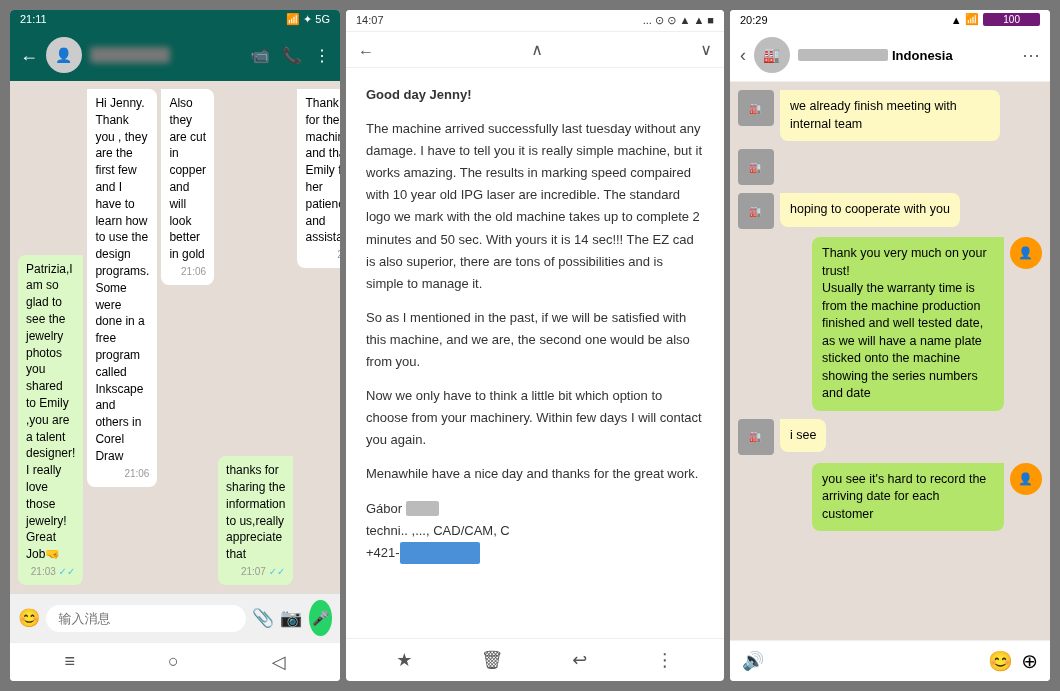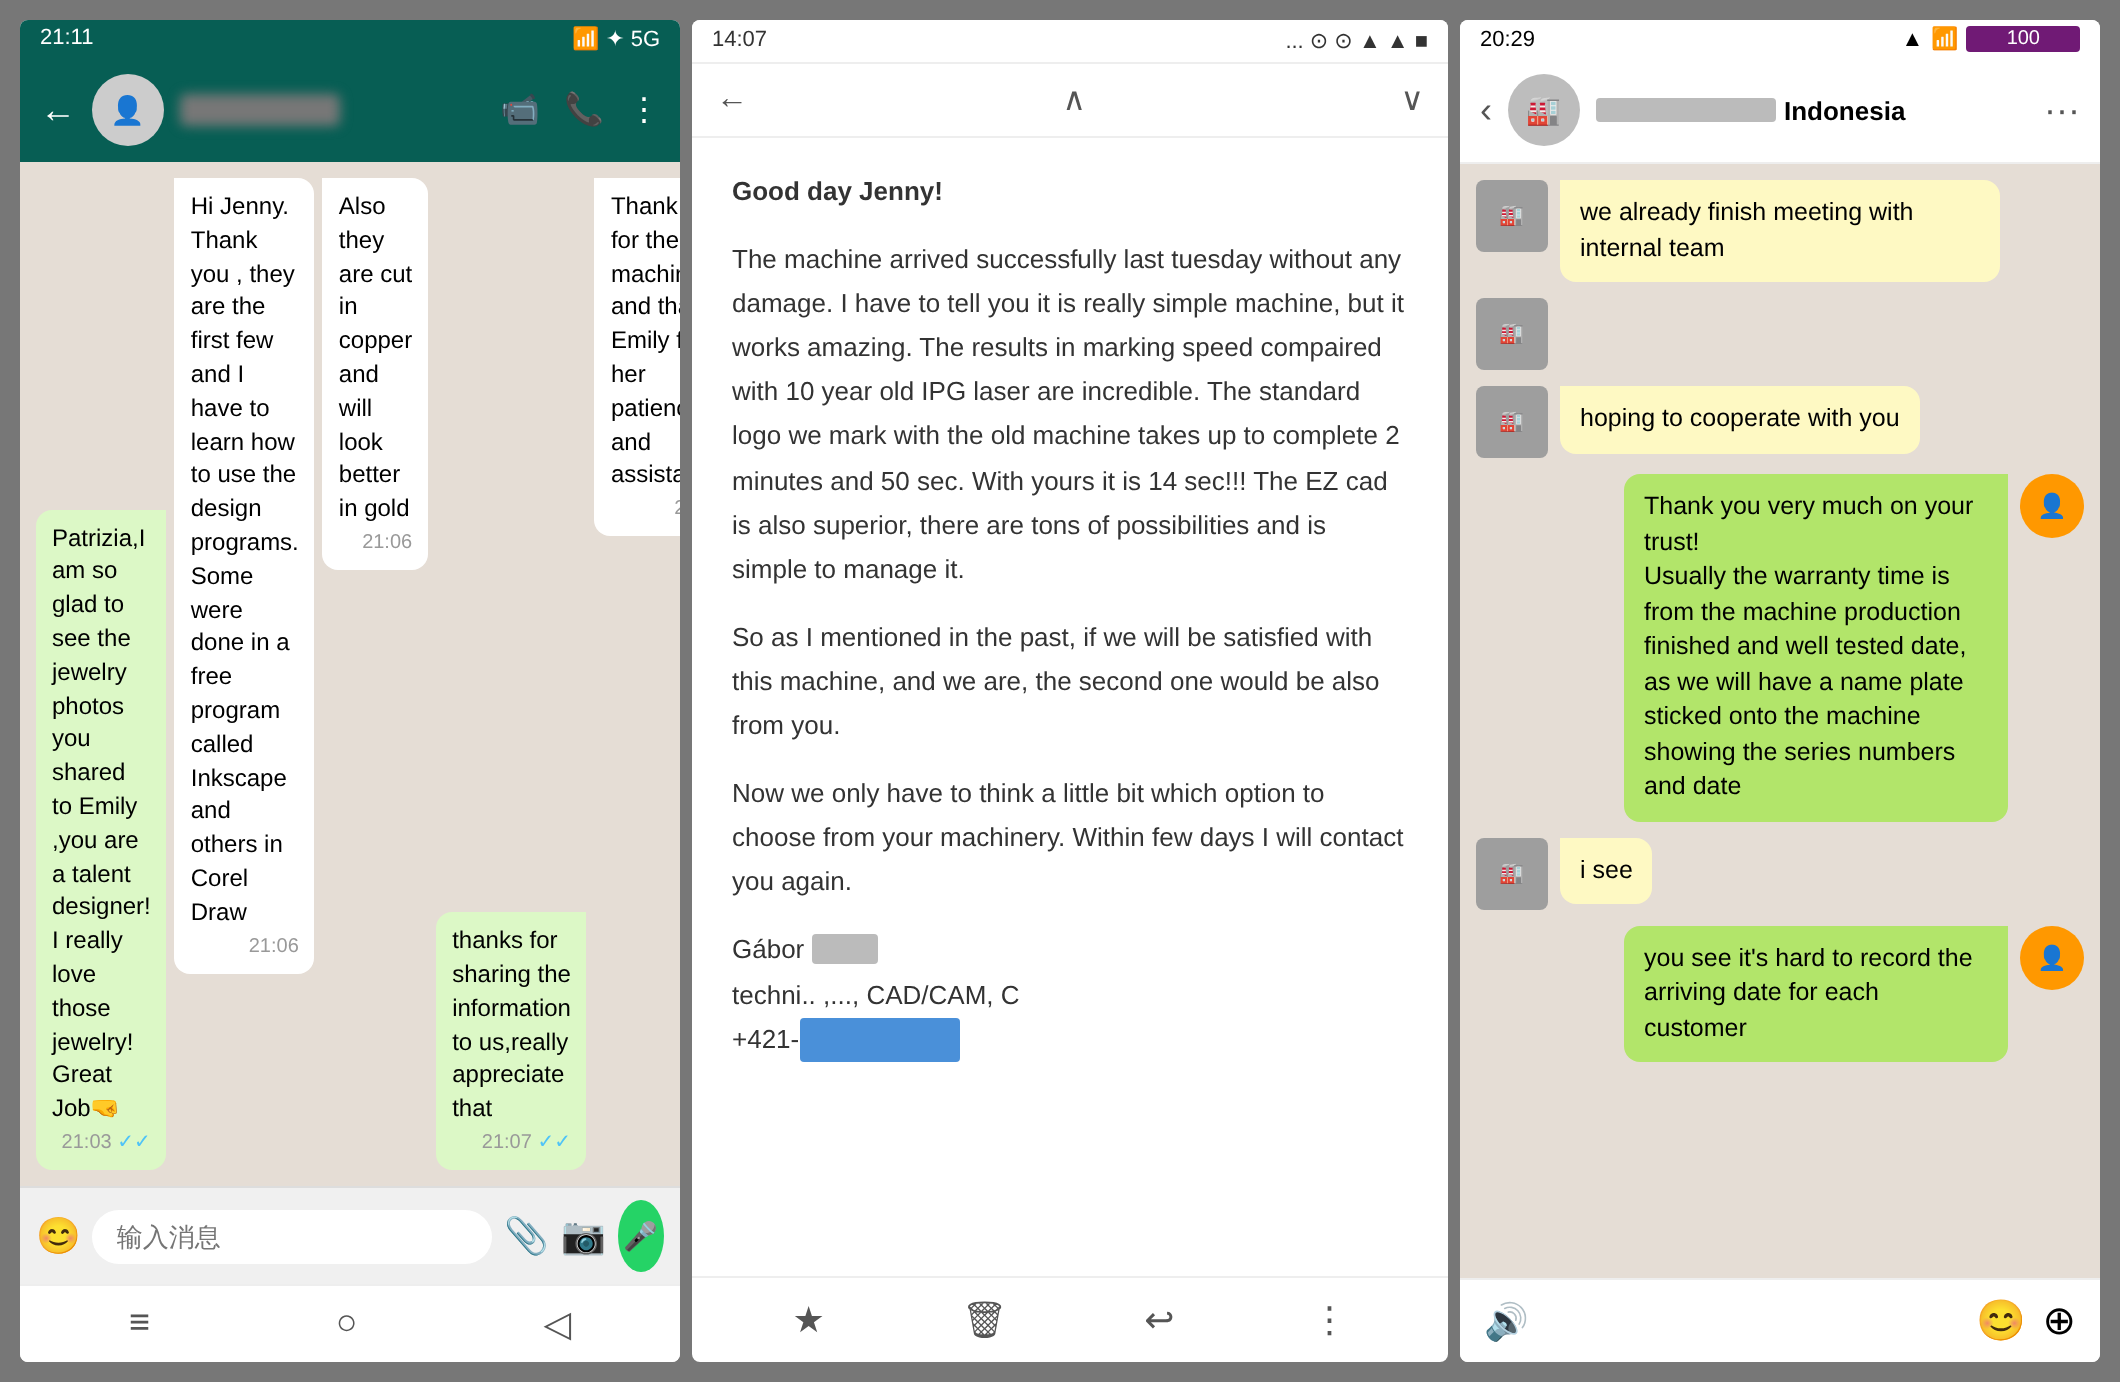--- a/index.html
+++ b/index.html
@@ -366,20 +366,21 @@
       <span class="nav-icon">←</span>
       <span class="nav-icon">∧</span>
       <span class="nav-icon">∨</span>
     </div>
 
     <div class="panel-2-body">
       <p><strong>Good day Jenny!</strong></p>
       <p>The machine arrived successfully last tuesday without any damage. I have to tell you it is really simple machine, but it works amazing. The results in marking speed compaired with 10 year old IPG laser are incredible. The standard logo we mark with the old machine takes up to complete 2 minutes and 50 sec. With yours it is 14 sec!!! The EZ cad is also superior, there are tons of possibilities and is simple to manage it.</p>
       <p>So as I mentioned in the past, if we will be satisfied with this machine, and we are, the second one would be also from you.</p>
       <p>Now we only have to think a little bit which option to choose from your machinery. Within few days I will contact you again.</p>
+      <p>Menawhile have a nice day and thanks for the great work.</p>
       <p>
         Gábor <span class="blurred-text" style="background:#bbb;color:transparent;border-radius:2px;">ˉ·ˉncz</span><br>
         techni.. ,..., CAD/CAM, C<br>
         +421-<span style="background:#4a90d9;color:transparent;border-radius:2px;display:inline-block;min-width:80px;">··············2</span>
       </p>
     </div>
 
     <div class="panel-2-footer">
       <span>★</span>
       <span>🗑</span>

